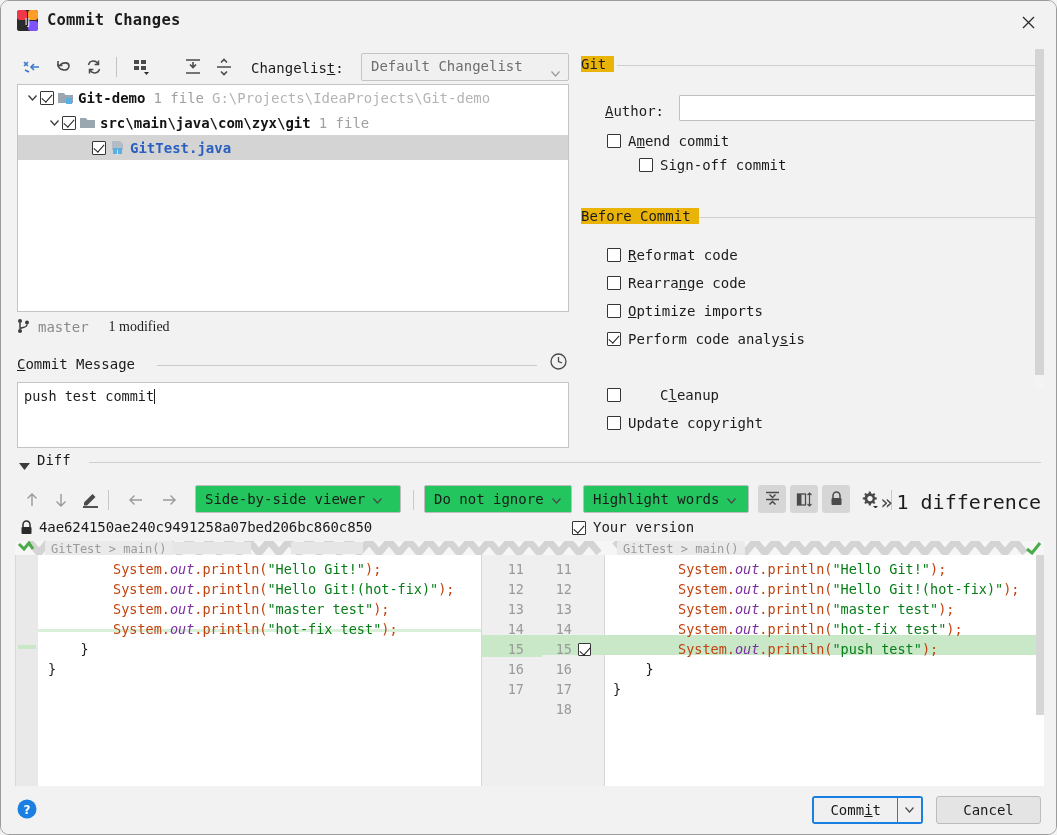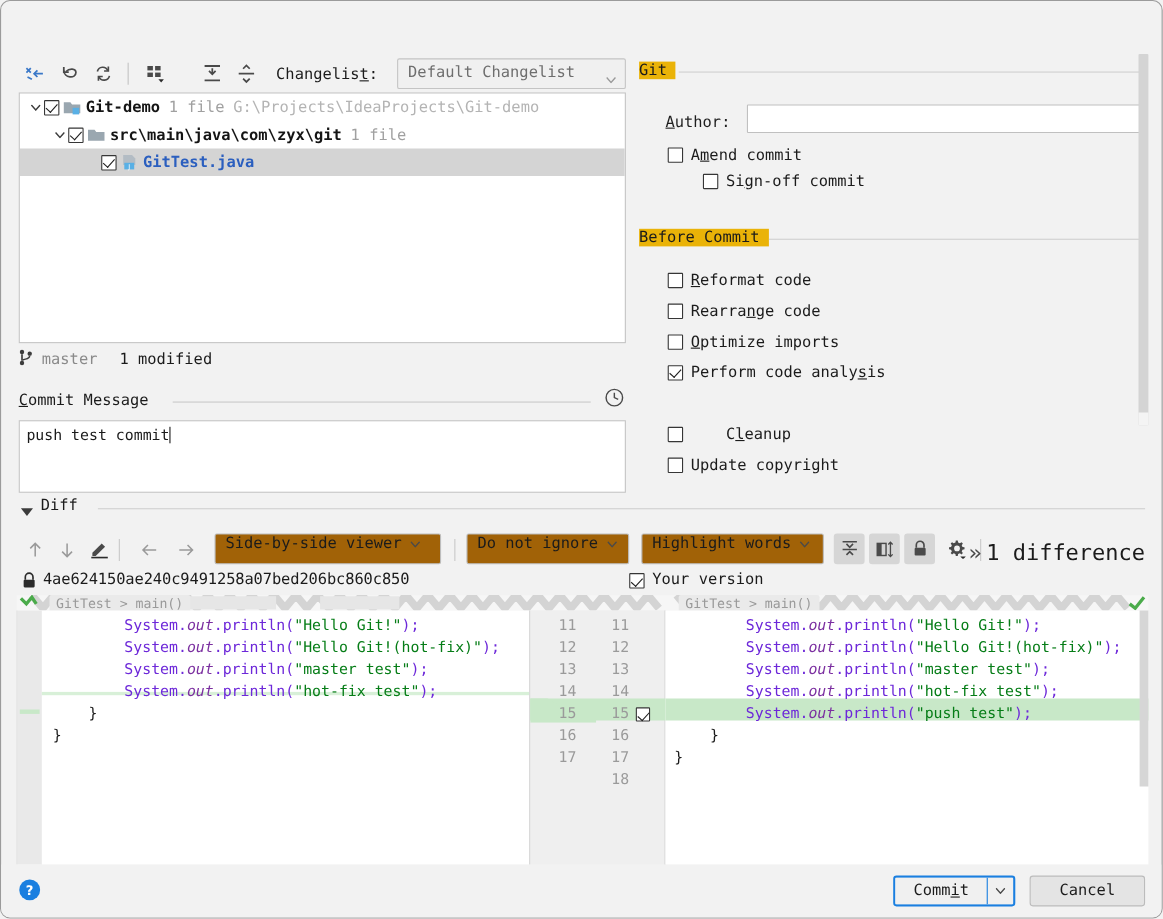--- a/index.html
+++ b/index.html
@@ -87,21 +87,21 @@
     border-width: 0 1.7px 1.7px 0; transform: rotate(42deg);
   }
   .ficon { width: 18px; height: 16px; margin: 0 3px 0 3px; flex: 0 0 auto; }
   .nm { font-size: 14px; font-weight: bold; color: #141414; white-space: nowrap; }
   .nm.blue { color: #2b5fbf; font-weight: bold; }
   .meta { font-size: 14px; color: #a0a0a0; margin-left: 8px; white-space: nowrap; }
   .meta2 { font-size: 14px; color: #b4b4b4; margin-left: 8px; white-space: nowrap; }
 
   .branch-row { position: absolute; left: 16px; top: 275px; height: 22px; display: flex; align-items: center; }
   .branch-name { font-size: 14px; color: #8a8a8a; margin-left: 7px; }
-  .branch-mod { font-size: 14px; color: #1b1b1b; margin-left: 20px; }
+  .branch-mod { font-size: 14px; color: #1b1b1b; margin-left: 20px; font-family: Liberation Serif, serif; }
 
   .cm-header { position: absolute; left: 16px; top: 315px; width: 552px; height: 20px; }
   .cm-title { position: absolute; left: 0; top: 0; font-size: 14px; color: #1b1b1b; background: #f2f2f2; padding-right: 8px; }
   .cm-rule { position: absolute; left: 140px; right: 32px; top: 9px; height: 1px; background: #c9c9c9; }
   .cm-clock { position: absolute; right: 0; top: -4px; width: 20px; height: 20px; }
 
   .cm-box {
     position: absolute; left: 16px; top: 341px; width: 552px; height: 66px;
     background: #fff; border: 1px solid #c4c4c4;
   }
@@ -138,22 +138,22 @@
   .diff-header { position: absolute; left: 18px; top: 453px; width: 1022px; height: 20px; }
   .diff-caret { position: absolute; left: 0; top: 4px; width: 11px; height: 9px; }
   .diff-title { position: absolute; left: 18px; top: -2px; font-size: 14px; color: #1b1b1b; }
   .diff-rule { position: absolute; left: 70px; right: 0; top: 8px; height: 1px; background: #cfcfcf; }
 
   .diff-toolbar { position: absolute; left: 18px; top: 483px; height: 32px; width: 1022px; }
   .dtb-ico { position: absolute; top: 3px; width: 26px; height: 25px; display: flex; align-items: center; justify-content: center; }
   .dtb-sep { position: absolute; top: 6px; width: 1px; height: 20px; background: #c9c9c9; }
   .dcombo {
     position: absolute; top: 1px; height: 28px;
-    background: #a16207; border: 1px solid #bdbdbd; border-radius: 2px;
-    display: flex; 
+    background: #22c55e; border: 1px solid #bdbdbd; border-radius: 2px;
+    display: flex; align-items: center;
   }
   .dcombo .dv { font-size: 14px; color: #1b1b1b; margin-left: 9px; white-space: nowrap; }
   .dcombo .dar { margin: 0 8px 0 8px; }
   .dbtn {
     position: absolute; top: 1px; width: 28px; height: 28px;
     border-radius: 3px; display: flex; align-items: center; justify-content: center;
   }
   .dbtn.active { background: #d6d6d6; }
   .diffcount { position: absolute; right: 0; top: 6px; font-size: 20px; color: #1b1b1b; white-space: nowrap; }
   .diffcount .chev2 { color: #4a4a4a; margin-right: 4px; }
@@ -180,21 +180,21 @@
     background: #efefef; border-left: 1px solid #d8d8d8; border-right: 1px solid #d8d8d8;
   }
   .pane-r {
     position: absolute; left: 590px; top: 14px; width: 439px; height: 231px;
     background: #ffffff;
   }
   .pane-r-scroll { position: absolute; right: 0; top: 0; width: 8px; height: 160px; background: #d6d6d6; }
 
   .ln { position: absolute; font-size: 13.5px; color: #9a9a9a; text-align: right; }
   .code { position: absolute; font-size: 13.5px; white-space: pre; color: #1b1b1b; }
-  .k-sys { color: #6d28d9; }
+  .k-sys { color: #c2410c; }
   .k-fld { color: #7b2fa0; font-style: italic; }
   .k-str { color: #067d17; }
   .k-br  { color: #1b1b1b; }
 
   .hl-green { position: absolute; background: #c8e8c8; }
   .hl-green-soft { position: absolute; background: #d8f0d8; }
 
   .breadcrumb {
     position: absolute; font-size: 12px; color: #9a9a9a;
     background: #eaeaea; padding: 1px 6px; border-radius: 2px;
@@ -221,20 +221,38 @@
     background: #e4e4e4; border: 1px solid #bcbcbc; border-radius: 3px;
     display: flex; align-items: center; justify-content: center;
     font-size: 14px; color: #1b1b1b;
   }
 </style>
 </head>
 <body>
 
 <div class="window">
 
+  <div class="titlebar">
+    <span class="app-icon">
+      <svg width="21" height="21" viewBox="0 0 21 21">
+        <rect x="0" y="0" width="21" height="21" rx="3" fill="#2b2b2b"></rect>
+        <rect x="0" y="0" width="10" height="10" rx="3" fill="#f0384a"></rect>
+        <rect x="11" y="0" width="10" height="10" rx="3" fill="#ff9d28"></rect>
+        <rect x="0" y="11" width="10" height="10" rx="3" fill="#2b2b2b"></rect>
+        <rect x="11" y="11" width="10" height="10" rx="3" fill="#7f52ff"></rect>
+        <text x="10.5" y="15" font-size="9" fill="#fff" text-anchor="middle" font-family="DejaVu Sans">IJ</text>
+      </svg>
+    </span>
+    <span class="title-text">Commit Changes</span>
+    <div class="close-btn">
+      <svg width="15" height="15" viewBox="0 0 15 15">
+        <path d="M2,2 L13,13 M13,2 L2,13" stroke="#2b2b2b" stroke-width="1.3" fill="none"></path>
+      </svg>
+    </div>
+  </div>
 
   <div class="left-pane">
 
     <div class="cl-toolbar">
       <div class="tb-ico" style="left:0px">
         <svg width="18" height="16" viewBox="0 0 18 16">
           <path d="M1,3 L5,7 M1,7 L5,3" stroke="#3a78c8" stroke-width="1.6"></path>
           <path d="M16,8 L8,8" stroke="#3a78c8" stroke-width="1.6"></path>
           <path d="M11,5 L8,8 L11,11" stroke="#3a78c8" stroke-width="1.6" fill="none"></path>
           <path d="M2,11 L6,13" stroke="#3a78c8" stroke-width="1.6"></path>

